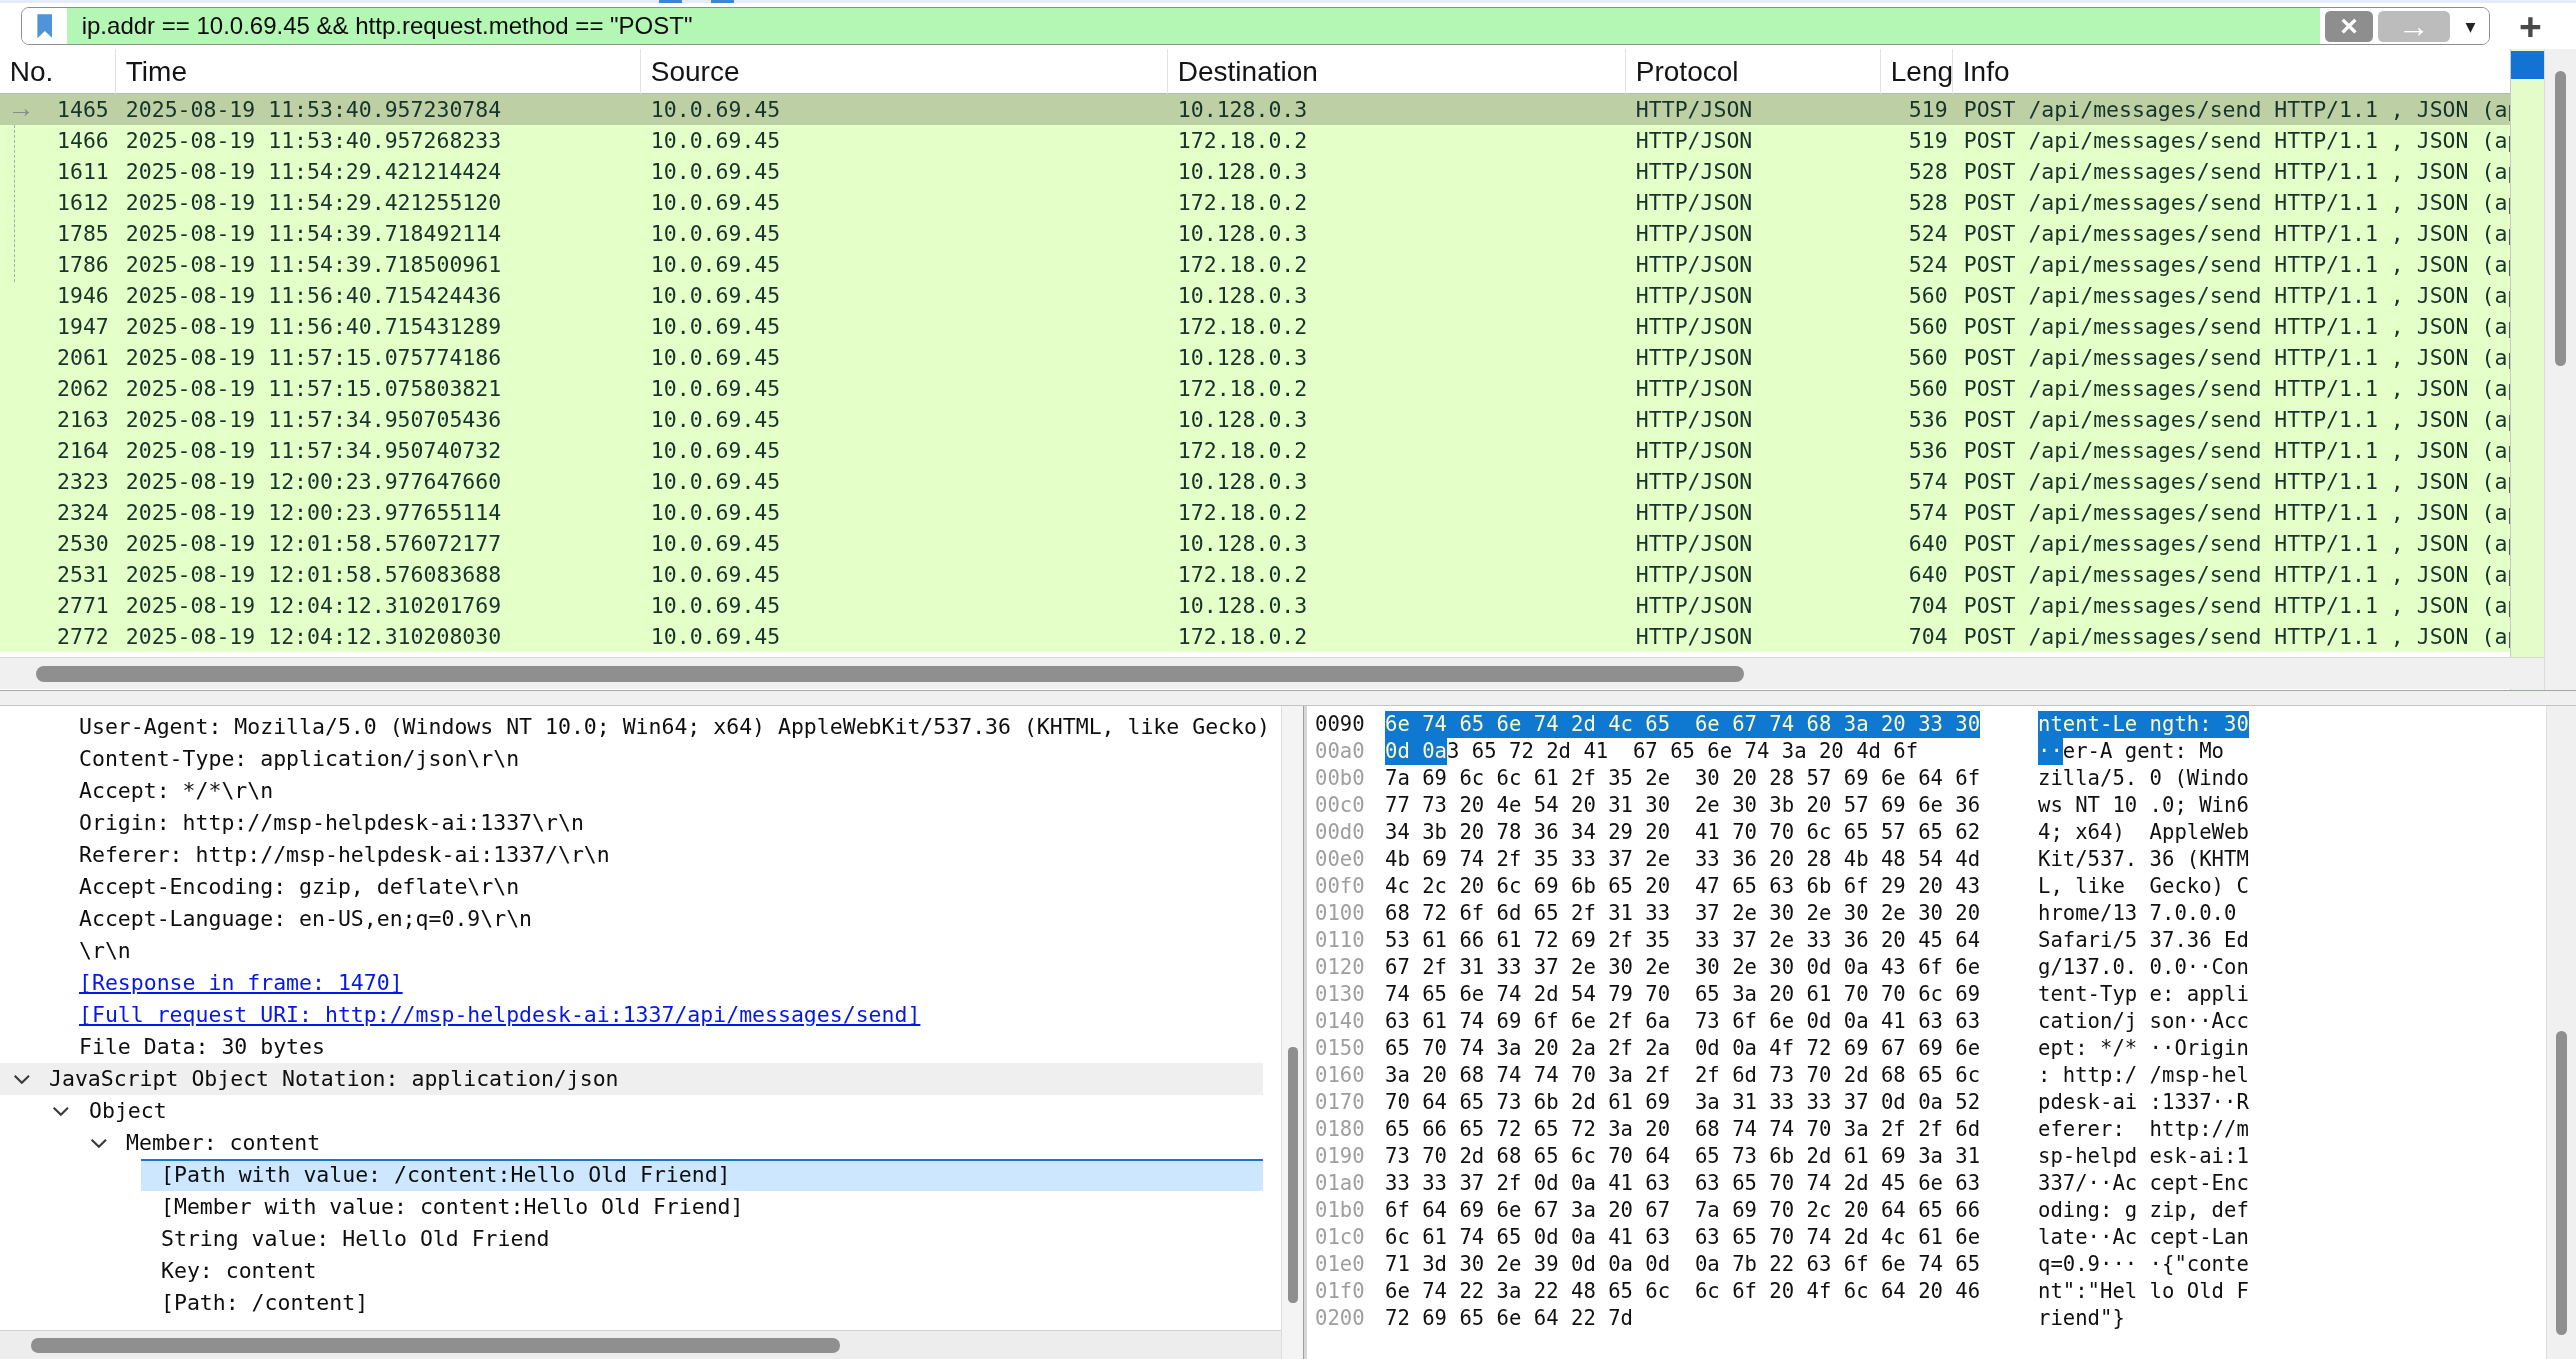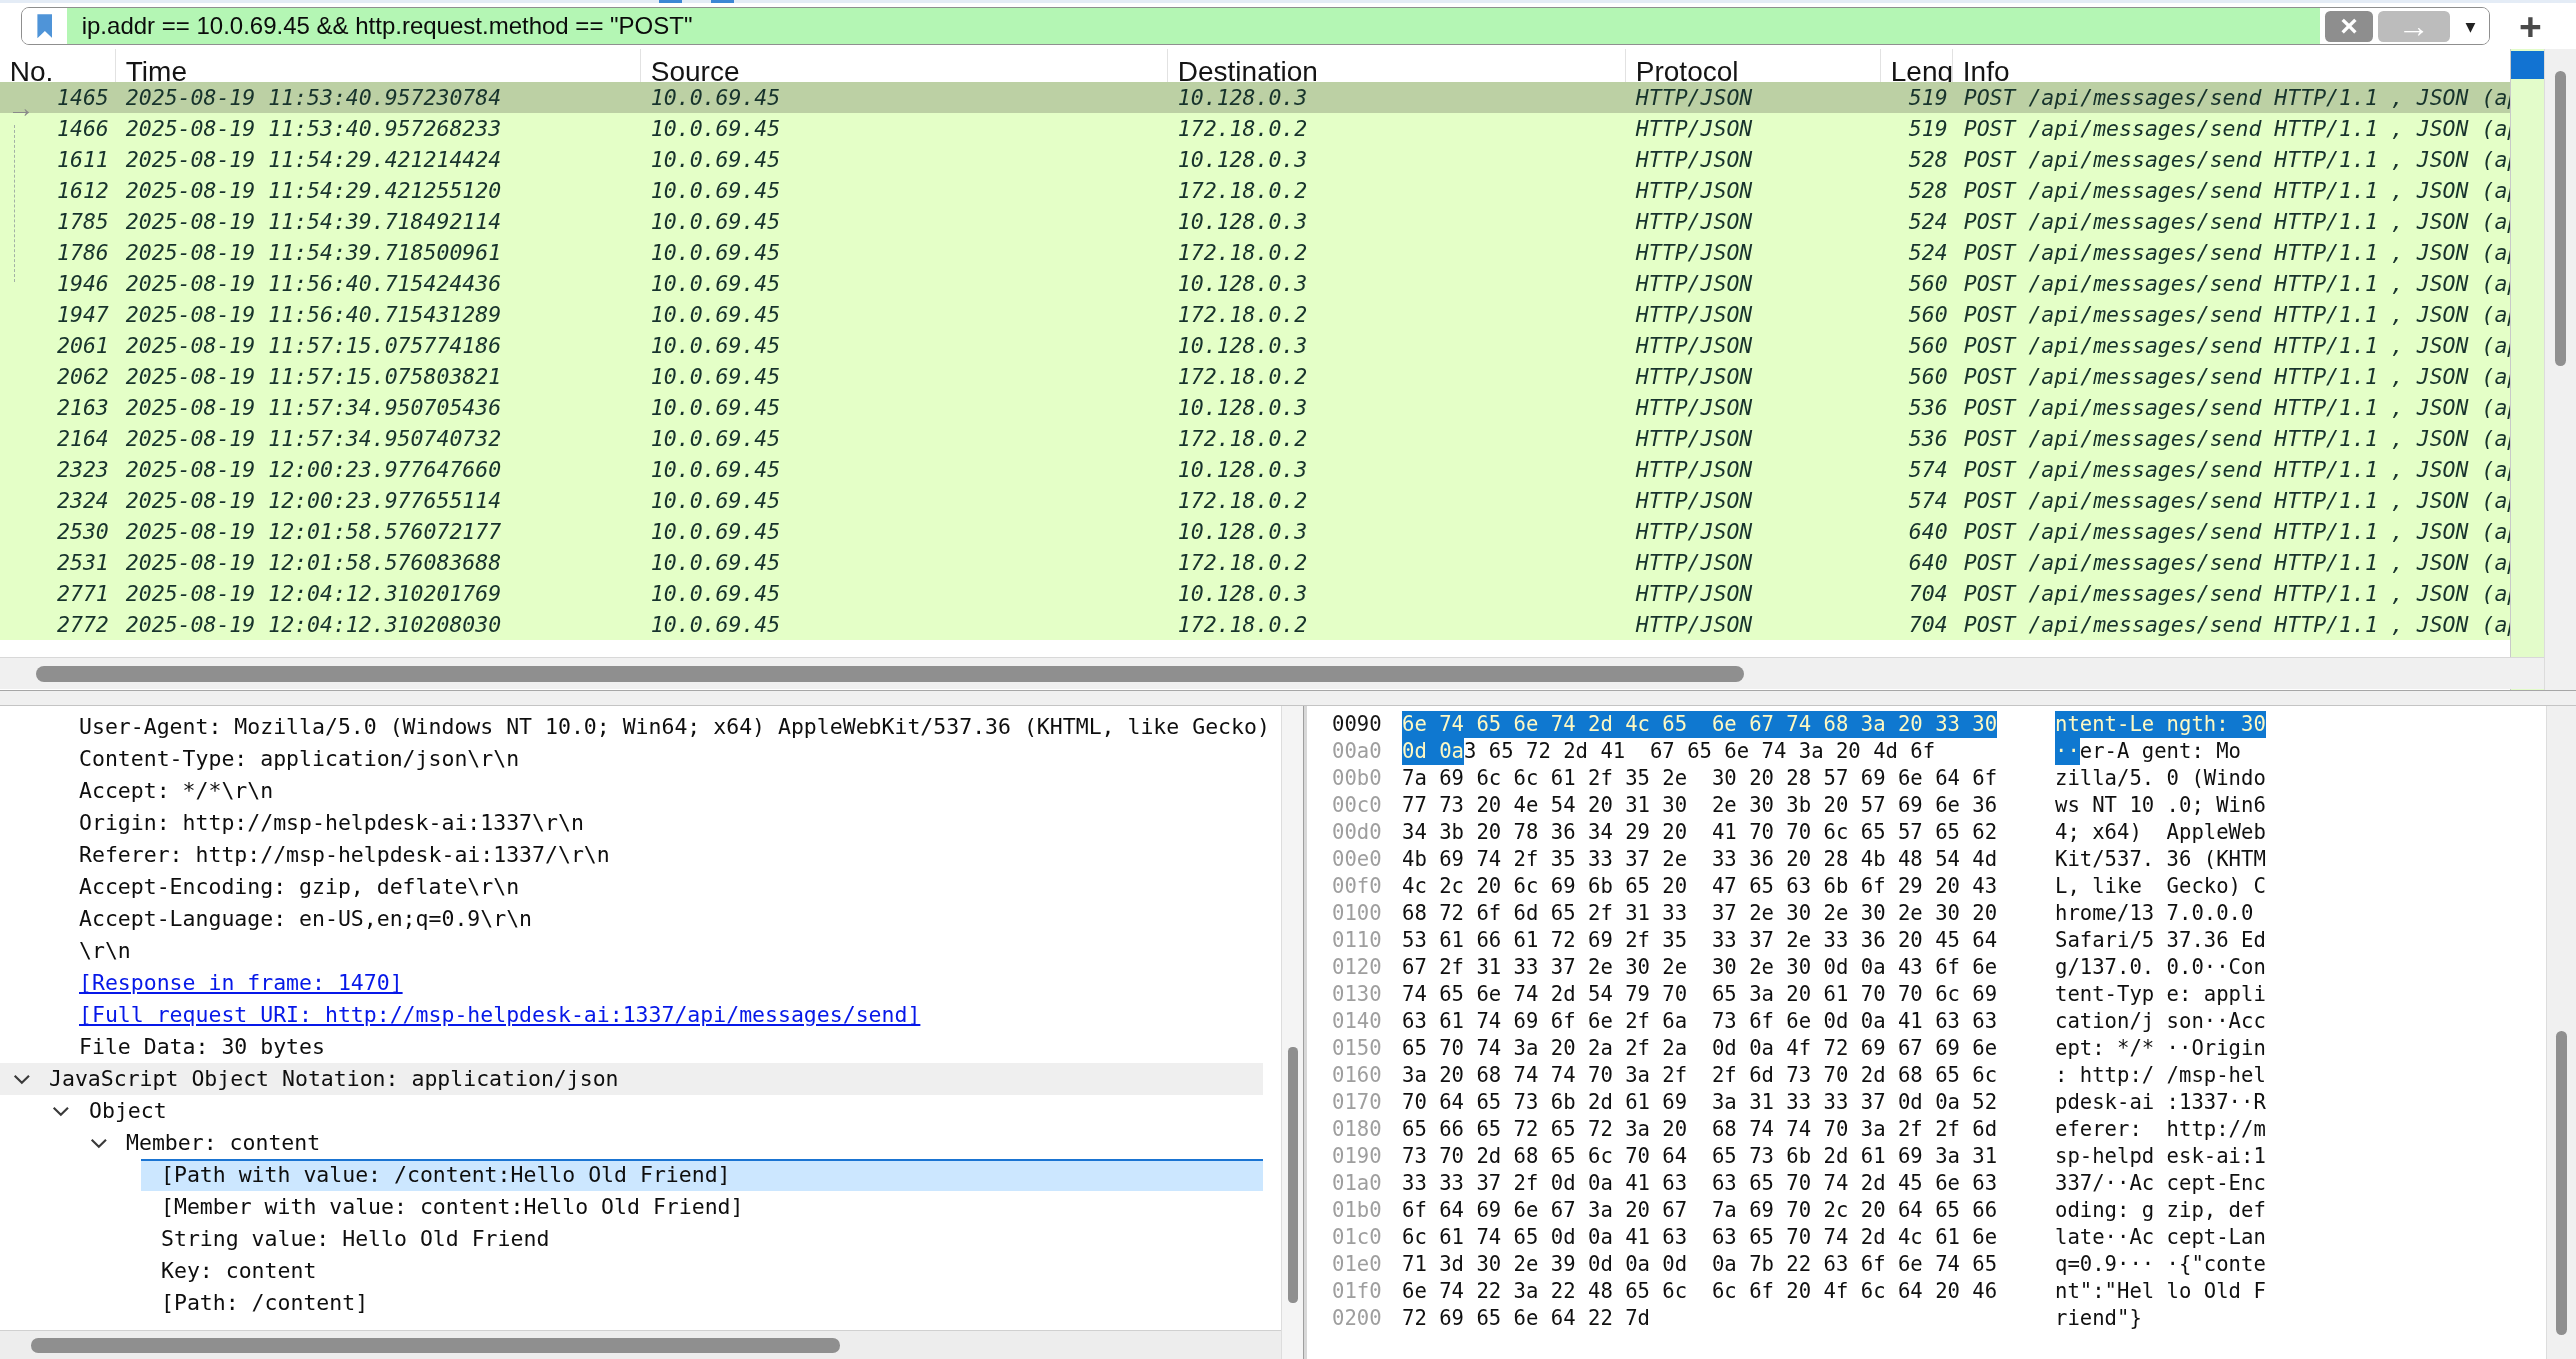--- a/index.html
+++ b/index.html
@@ -26,21 +26,21 @@
                 color:#222;font-size:19.7px;}
   .plus-btn{position:absolute;left:2494px;top:7.2px;width:41px;height:34px;display:flex;align-items:center;
             justify-content:center;font-size:39px;font-weight:bold;color:#4a4a4a;}
   
   .header-row{position:absolute;left:0;top:49px;width:2510px;height:45px;display:flex;background:#fff;
               border-bottom:0.9px solid #b9b9b9;font-size:28px;color:#141414;align-items:center;box-sizing:border-box;}
   .hcell{height:45px;line-height:45px;box-sizing:border-box;border-right:0.9px solid #e2e2e2;
          overflow:hidden;white-space:nowrap;padding-left:9.8px;}
   .c0{width:116px;} .c1{width:525px;} .c2{width:527px;} .c3{width:458px;} .c4{width:255px;}
   .c5{width:72px;} .c6{flex:1;border-right:none;}
-  .rows{position:absolute;left:0;top:82px;width:2510px;font-style:italic;}
+  .rows{position:absolute;left:0;top:94px;width:2510px;}
   .prow{height:31px;display:flex;align-items:center;background:#e4ffc7;color:#17332c;
         font-family:"DejaVu Sans Mono",monospace;font-size:21.5px;white-space:nowrap;}
   .prow.selected{background:#bcd0a4;}
   .pcell{height:31px;line-height:31px;box-sizing:border-box;overflow:hidden;white-space:pre;}
   .pcell.c0{text-align:right;padding-right:7.2px;padding-left:0;}
   .pcell.c1,.pcell.c2,.pcell.c3,.pcell.c4{padding-left:9.8px;}
   .pcell.c5{text-align:right;padding-right:5.4px;}
   .pcell.c6{padding-left:10.7px;}
   .sel-arrow{position:absolute;left:7.2px;top:94px;height:31px;line-height:29.5px;color:#8a8a8a;
              font-size:27px;}
@@ -70,21 +70,21 @@
   .detail-hscroll{position:absolute;left:0;top:1330px;width:1281px;height:29.5px;background:#ededed;
                   border-top:0.9px solid #d0d0d0;box-sizing:border-box;}
   .detail-hscroll .thumb{position:absolute;left:31px;top:7.2px;width:809px;height:15px;background:#8f8f8f;border-radius:7.2px;}
   .detail-vscroll{position:absolute;left:1281px;top:706px;width:22.4px;height:654px;background:#f4f4f4;
                   border-left:0.9px solid #ddd;box-sizing:border-box;}
   .detail-vscroll .thumb{position:absolute;left:6.3px;top:341px;width:9.8px;height:256px;background:#8f8f8f;border-radius:4.5px;}
   .pane-divider{position:absolute;left:1303px;top:706px;width:3.6px;height:654px;background:#d8d8d8;
                 border-left:0.9px solid #9f9f9f;box-sizing:border-box;}
   
   .hex-pane{position:absolute;left:1307px;top:706px;width:1269px;height:654px;background:#fff;overflow:hidden;}
-  .hexrows{position:absolute;left:0;top:5.4px;width:1202px;padding-left:17px;}
+  .hexrows{position:absolute;left:0;top:5.4px;width:1202px;}
   .hexrow{position:relative;height:27px;font-family:"DejaVu Sans Mono",monospace;font-size:20.6px;}
   .hexrow span{position:absolute;top:0;height:27px;line-height:27px;white-space:pre;}
   .hexrow .off{left:8px;color:#9e9e9e;}
   .hexrow .off.dark{color:#161616;}
   .hexrow .bytes{left:78px;color:#101010;}
   .hexrow .ascii{left:731px;color:#101010;}
   .hl{background:#0f78d0;color:#fef9c3;}
   .hex-vscroll{position:absolute;left:2546px;top:706px;width:30px;height:654px;background:#f0f0f0;
                border-left:0.9px solid #ddd;box-sizing:border-box;}
   .hex-vscroll .thumb{position:absolute;left:9px;top:325px;width:10.7px;height:304px;background:#8f8f8f;border-radius:5.4px;}

